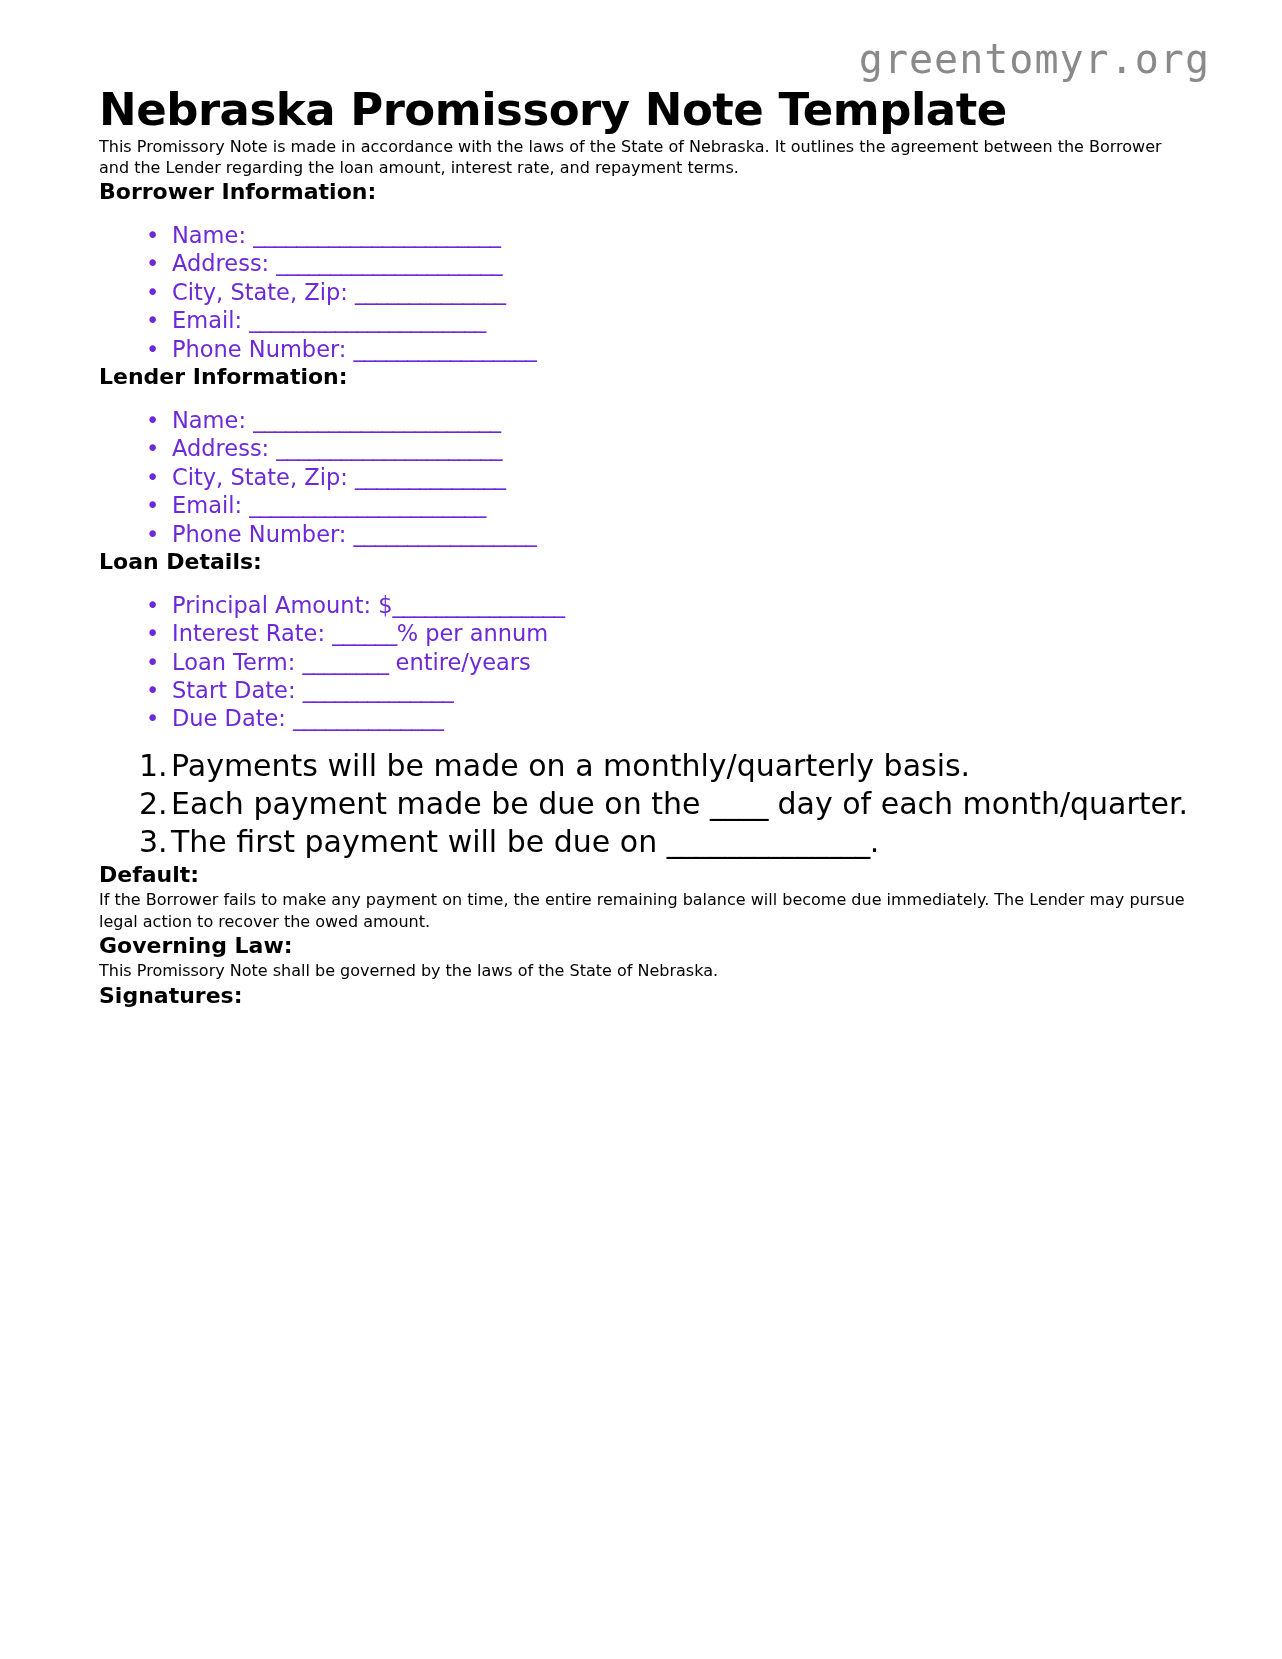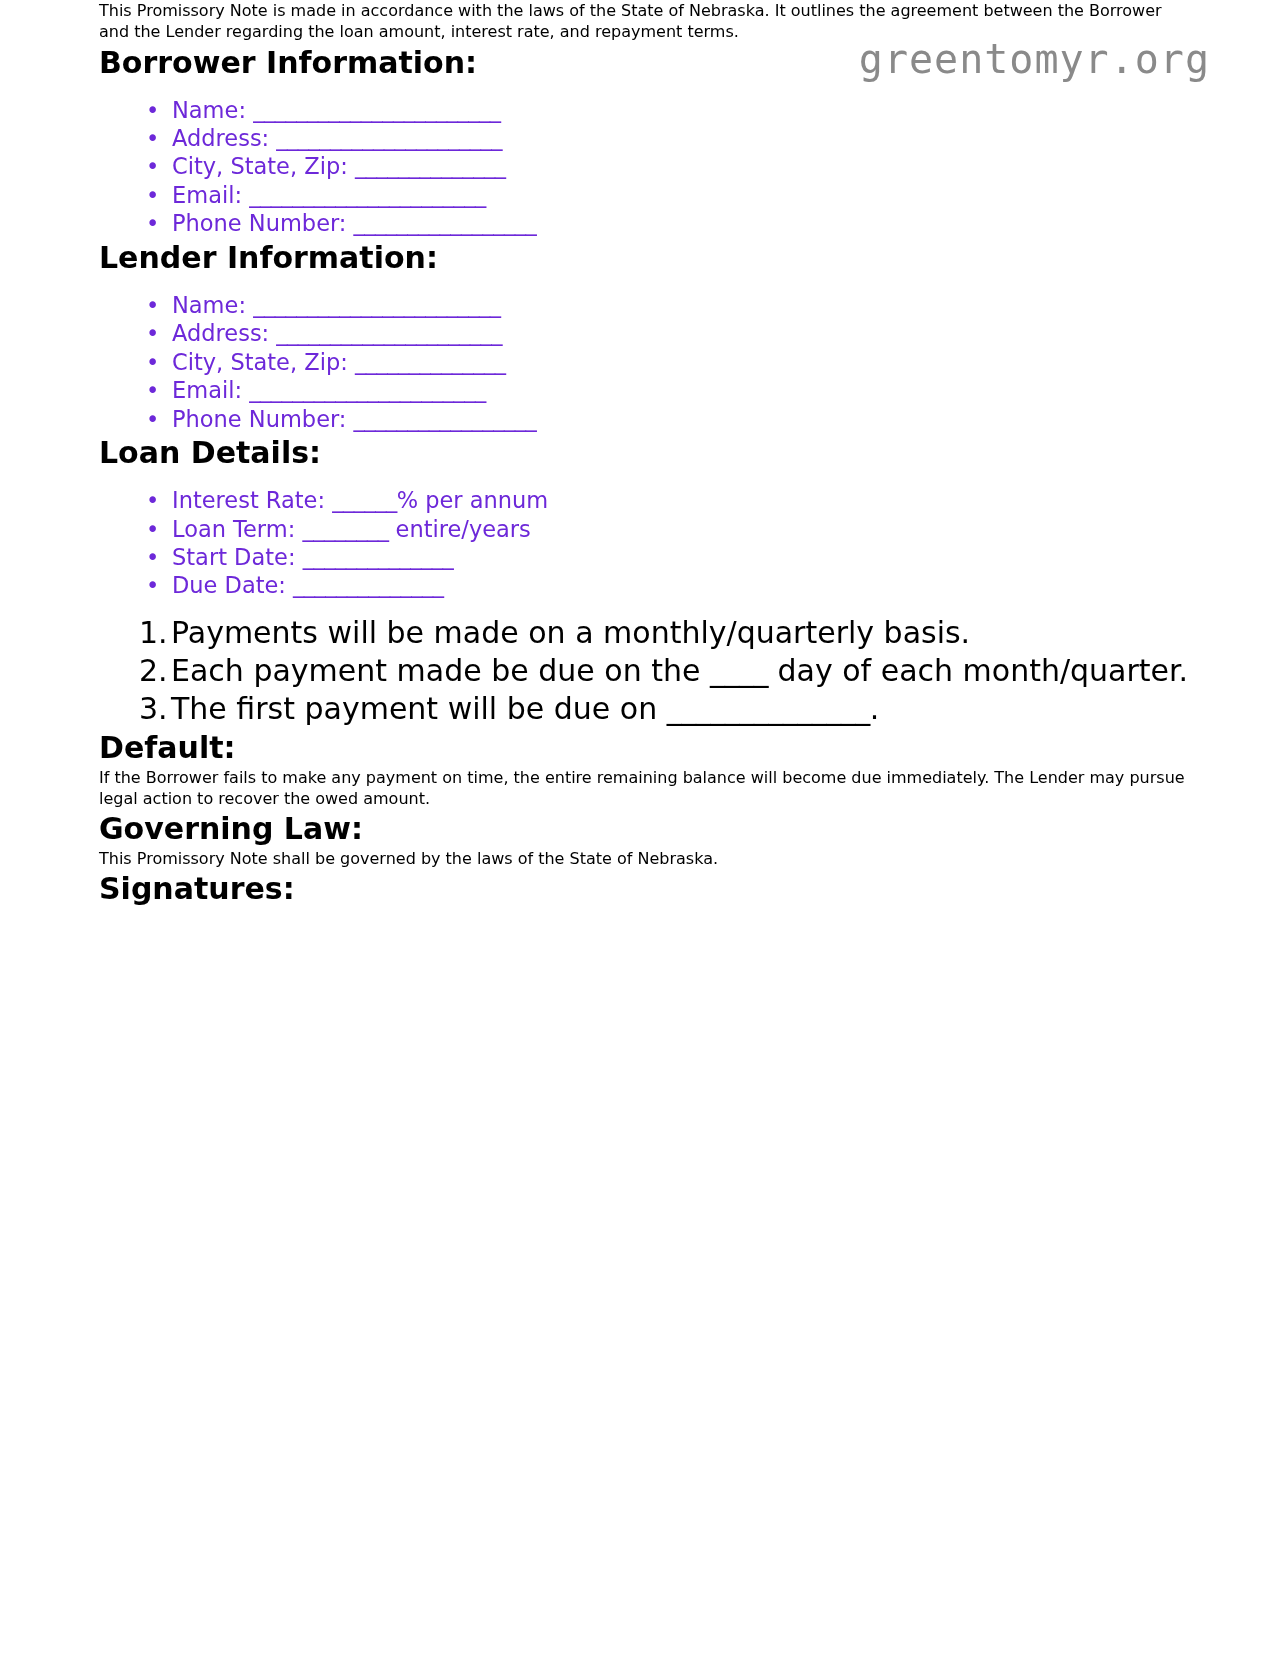--- a/index.html
+++ b/index.html
@@ -56,21 +56,21 @@
     font-size: 16px;
     line-height: 1.33;
     color: #000;
   }
   .intro {
     margin-top: 34px;
     width: 1085px;
   }
   h2.section-head {
     margin: 0;
-    font-size: 30px;
+    font-size: 22px;
     font-weight: bold;
     line-height: 1.3;
     color: #000;
   }
   .gap-head {
     margin-top: 32px;
   }
   ul.blank-list {
     margin: 14px 0 0 0;
     padding-left: 73px;
@@ -121,20 +121,21 @@
 </style>
 </head>
 <body>
 
 <div class="page">
 
   <div class="watermark">greentomyr.org</div>
 
   <div class="content">
 
+    <h1 class="doc-title">Nebraska Promissory Note Template</h1>
 
     <p class="para intro">This Promissory Note is made in accordance with the laws of the State of Nebraska. It outlines the agreement between the Borrower and the Lender regarding the loan amount, interest rate, and repayment terms.</p>
 
     <h2 class="section-head gap-head">Borrower Information:</h2>
     <ul class="blank-list">
       <li><span>Name:</span> <span class="blank">_______________________</span></li>
       <li><span>Address:</span> <span class="blank">_____________________</span></li>
       <li><span>City, State, Zip:</span> <span class="blank">______________</span></li>
       <li><span>Email:</span> <span class="blank">______________________</span></li>
       <li><span>Phone Number:</span> <span class="blank">_________________</span></li>
@@ -144,20 +145,21 @@
     <ul class="blank-list">
       <li><span>Name:</span> <span class="blank">_______________________</span></li>
       <li><span>Address:</span> <span class="blank">_____________________</span></li>
       <li><span>City, State, Zip:</span> <span class="blank">______________</span></li>
       <li><span>Email:</span> <span class="blank">______________________</span></li>
       <li><span>Phone Number:</span> <span class="blank">_________________</span></li>
     </ul>
 
     <h2 class="section-head gap-head">Loan Details:</h2>
     <ul class="blank-list">
+      <li><span>Principal Amount: $</span><span class="blank">________________</span><span></span></li>
       <li><span>Interest Rate:</span> <span class="blank">______</span><span>% per annum</span></li>
       <li><span>Loan Term:</span> <span class="blank">________</span><span> entire/years</span></li>
       <li><span>Start Date:</span> <span class="blank">______________</span><span></span></li>
       <li><span>Due Date:</span> <span class="blank">______________</span><span></span></li>
     </ul>
 
     <ol class="num-list">
       <li><span>Payments will be made on a monthly/quarterly basis.</span><span class="blank"></span><span></span></li>
       <li><span>Each payment made be due on the </span><span class="blank">____</span><span> day of each month/quarter.</span></li>
       <li><span>The first payment will be due on </span><span class="blank">______________</span><span>.</span></li>

